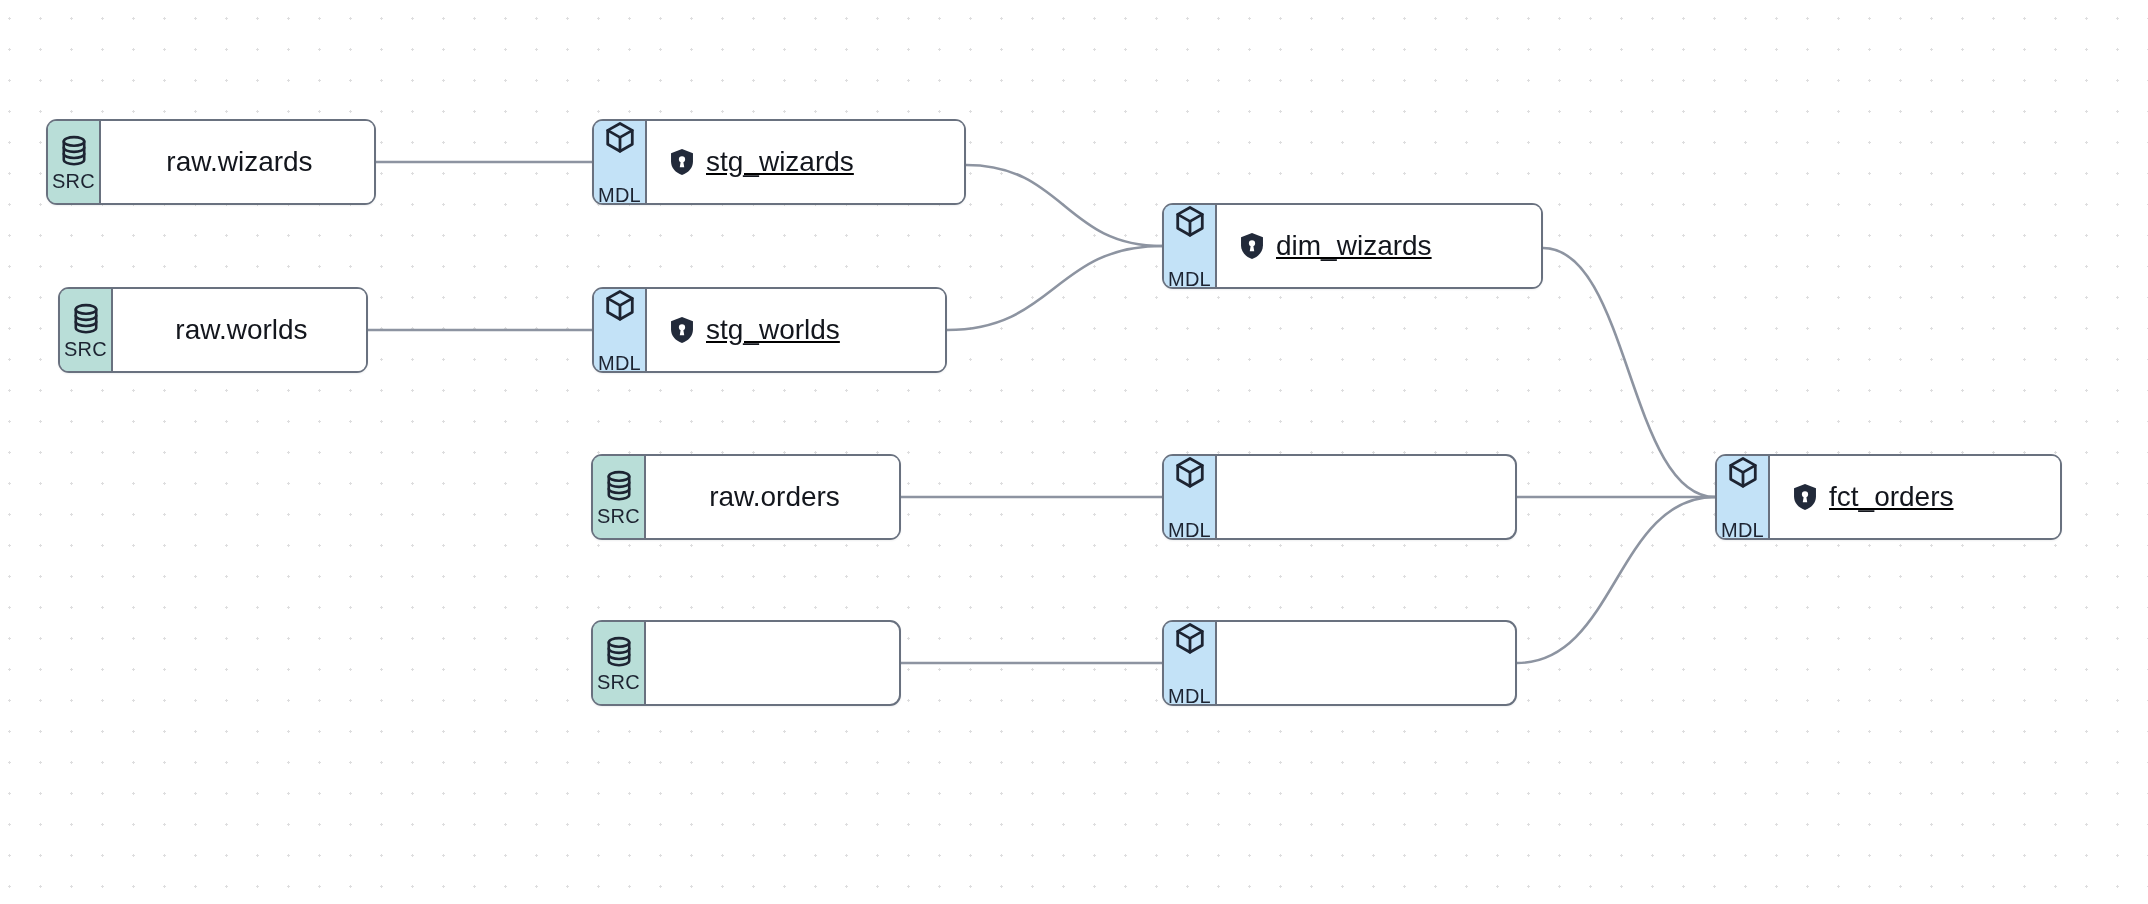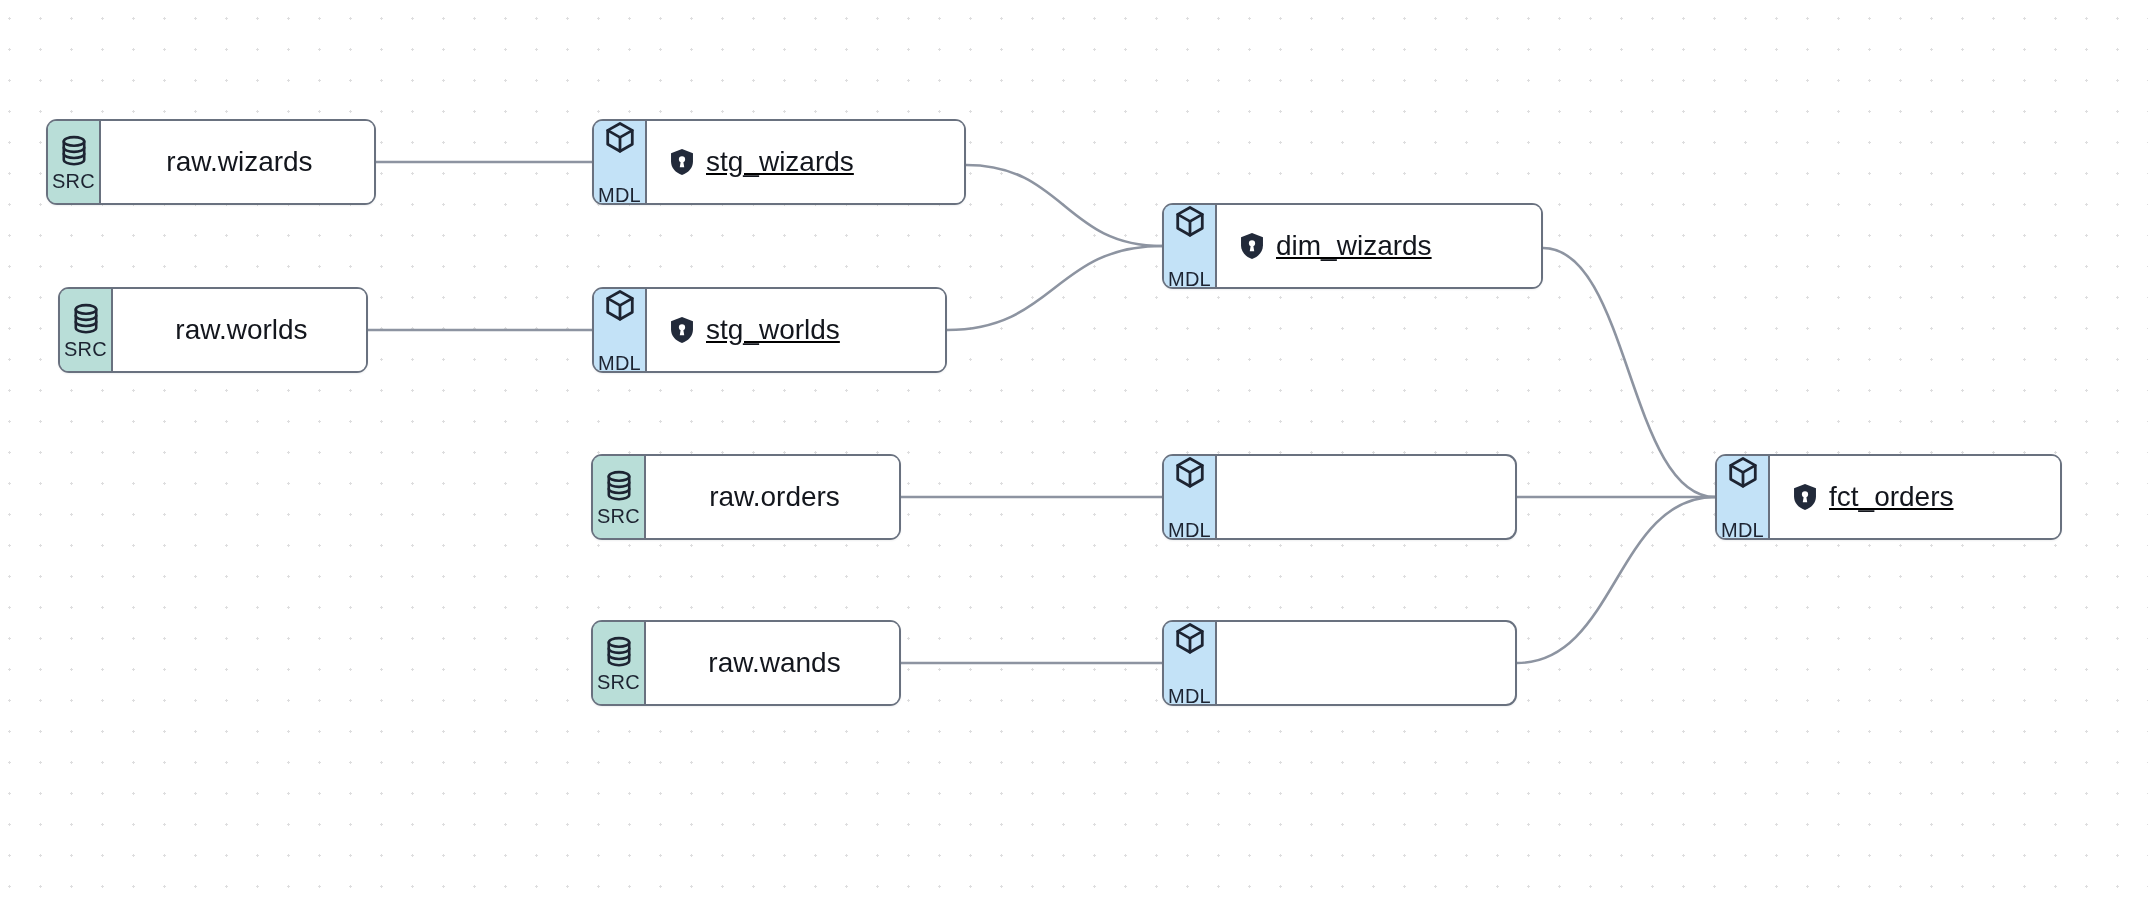--- a/index.html
+++ b/index.html
@@ -188,23 +188,20 @@
           <span class="badge-icon"><svg width="30" height="32" viewBox="0 0 24 26">
               <g fill="none" stroke="#1d2432" stroke-width="2.1" stroke-linecap="round" stroke-linejoin="round">
                 <ellipse cx="12" cy="5.2" rx="8.3" ry="3.5"></ellipse>
                 <path d="M3.7 10.2 a8.3 3.5 0 0 0 16.6 0"></path>
                 <path d="M3.7 15.2 a8.3 3.5 0 0 0 16.6 0"></path>
                 <path d="M3.7 5.2 V 20.2 a8.3 3.5 0 0 0 16.6 0 V 5.2"></path>
               </g>
             </svg></span>
           <span class="badge-text">SRC</span>
         </div>
-        <div class="node-body">
-          <span class="node-label">raw.wands</span>
-        </div>
       </div>
       <div class="node kind-mdl has-lock" style="left: 592px; top: 119px; width: 374px; height: 86px;">
         <div class="node-badge">
           <span class="badge-icon"><svg width="32" height="33" viewBox="0 0 24 25">
               <g fill="none" stroke="#1d2432" stroke-width="2.1" stroke-linecap="round" stroke-linejoin="round">
                 <path d="M12 1.9 L21.3 7.1 V 17.6 L12 22.9 L2.7 17.6 V 7.1 Z"></path>
                 <path d="M2.7 7.1 L12 12.4 L21.3 7.1"></path>
                 <path d="M12 12.4 V 22.9"></path>
               </g>
             </svg></span>

